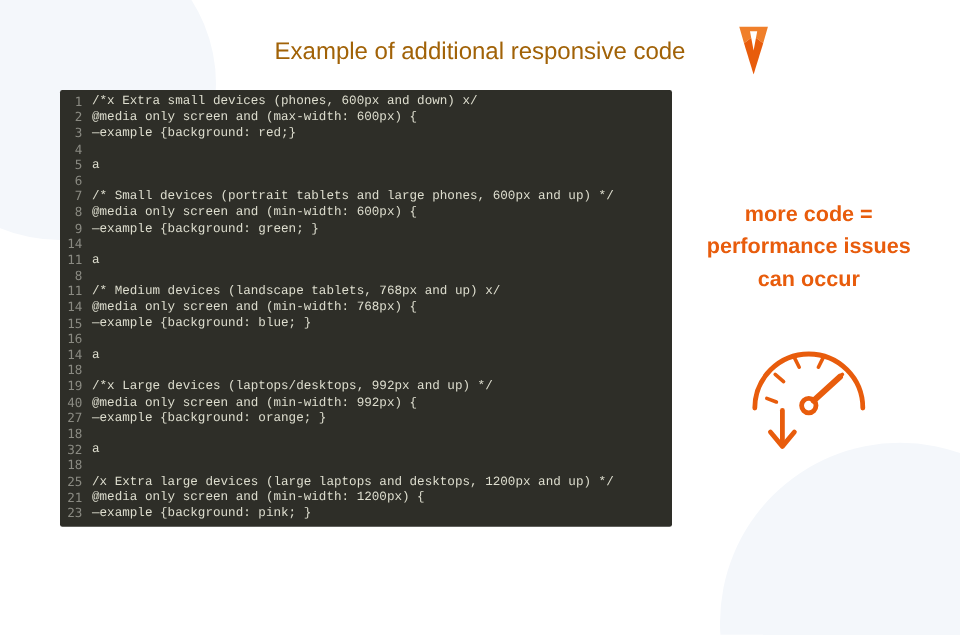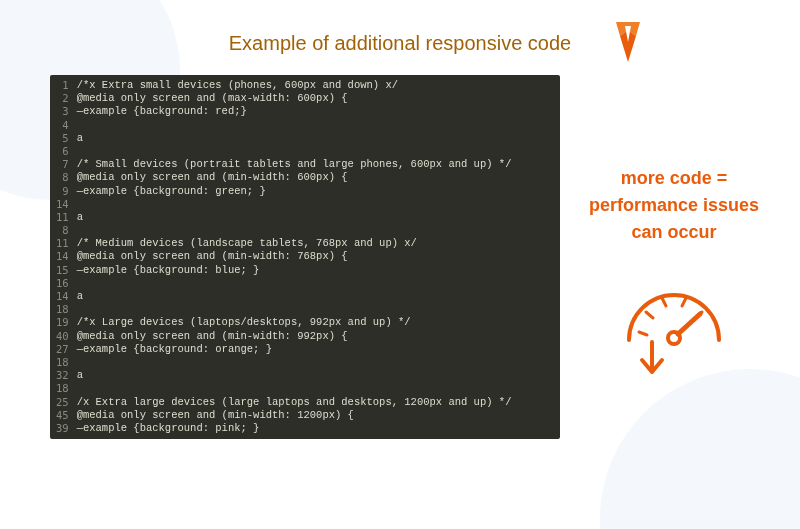--- a/index.html
+++ b/index.html
@@ -149,22 +149,22 @@
         <div>16</div>
         <div>14</div>
         <div>18</div>
         <div>19</div>
         <div>40</div>
         <div>27</div>
         <div>18</div>
         <div>32</div>
         <div>18</div>
         <div>25</div>
-        <div>45</div>
-        <div>39</div>
+        <div>21</div>
+        <div>23</div>
       </div>
     <div class="code" id="code"><div>/*x Extra small devices (phones, 600px and down) x/</div><div>@media only screen and (max-width: 600px) {</div><div>—example {background: red;}</div><div></div><div>a</div><div></div><div>/* Small devices (portrait tablets and large phones, 600px and up) */</div><div>@media only screen and (min-width: 600px) {</div><div>—example {background: green; }</div><div></div><div>a</div><div></div><div>/* Medium devices (landscape tablets, 768px and up) x/</div><div>@media only screen and (min-width: 768px) {</div><div>—example {background: blue; }</div><div></div><div>a</div><div></div><div>/*x Large devices (laptops/desktops, 992px and up) */</div><div>@media only screen and (min-width: 992px) {</div><div>—example {background: orange; }</div><div></div><div>a</div><div></div><div>/x Extra large devices (large laptops and desktops, 1200px and up) */</div><div>@media only screen and (min-width: 1200px) {</div><div>—example {background: pink; }</div></div>
   </div>
 
   <div class="side">
     <div class="callout">
       <span>more code =</span><br>
       <span>performance issues</span><br>
       <span>can occur</span>
     </div>

